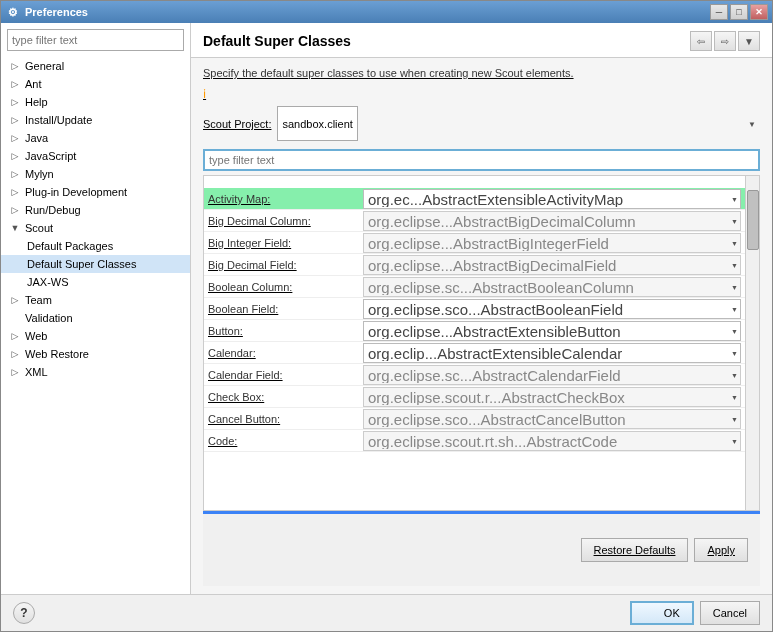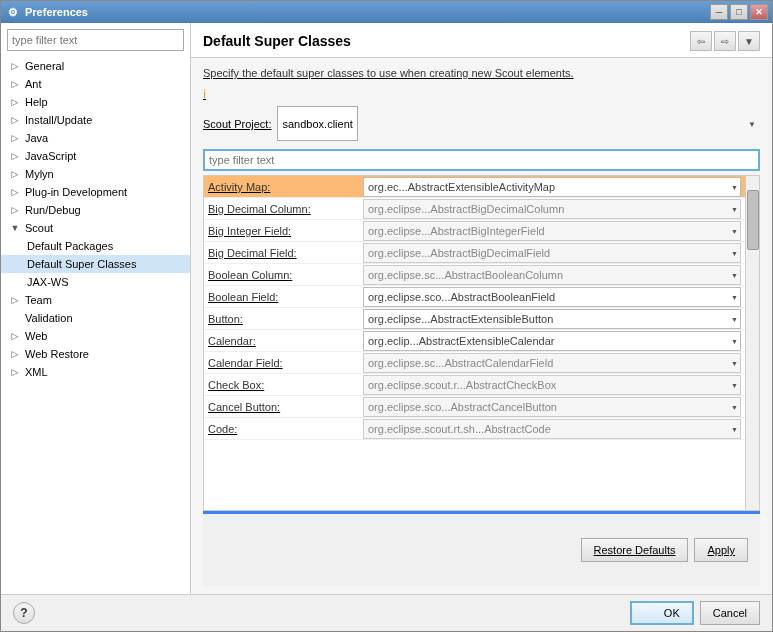--- a/index.html
+++ b/index.html
@@ -272,41 +272,41 @@
     }
 
     .class-row {
       display: flex;
       align-items: center;
       height: 22px;
       border-bottom: 1px solid #eee;
       padding: 0 4px;
     }
 
-    .class-row.highlighted { background: #fdba74; }
+    .class-row.highlighted { background: #86efac; margin-top: 12px; }
 
     .class-label {
       width: 155px;
       font-size: 11px;
       color: #333;
       flex-shrink: 0;
     }
 
     .class-value-wrapper {
       flex: 1;
       position: relative;
       height: 20px;
     }
 
     .class-select {
       width: 100%;
       height: 20px;
       border: 1px solid #bbb;
       background: white;
-      font-size: 11px;
+      font-size: 15px;
       padding: 1px 18px 1px 4px;
       appearance: none;
       -webkit-appearance: none;
       cursor: pointer;
       outline: none;
       color: #444;
       overflow: hidden;
       text-overflow: ellipsis;
     }
 

